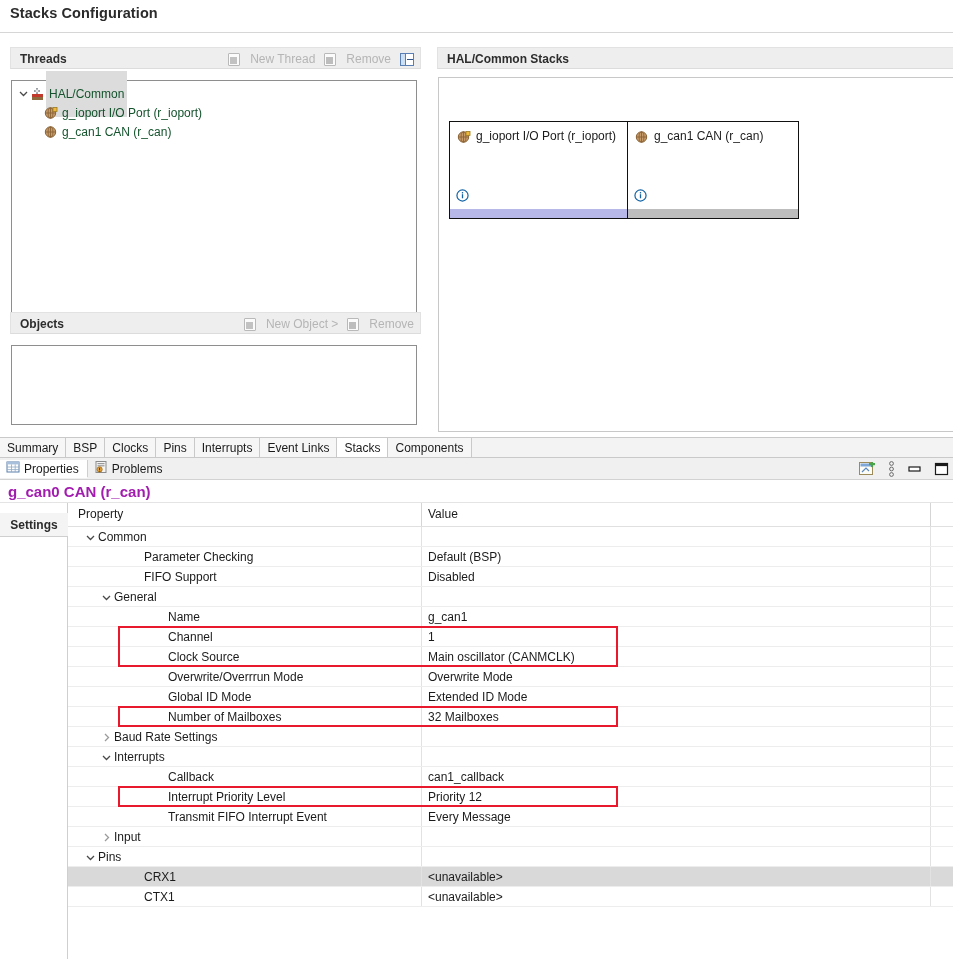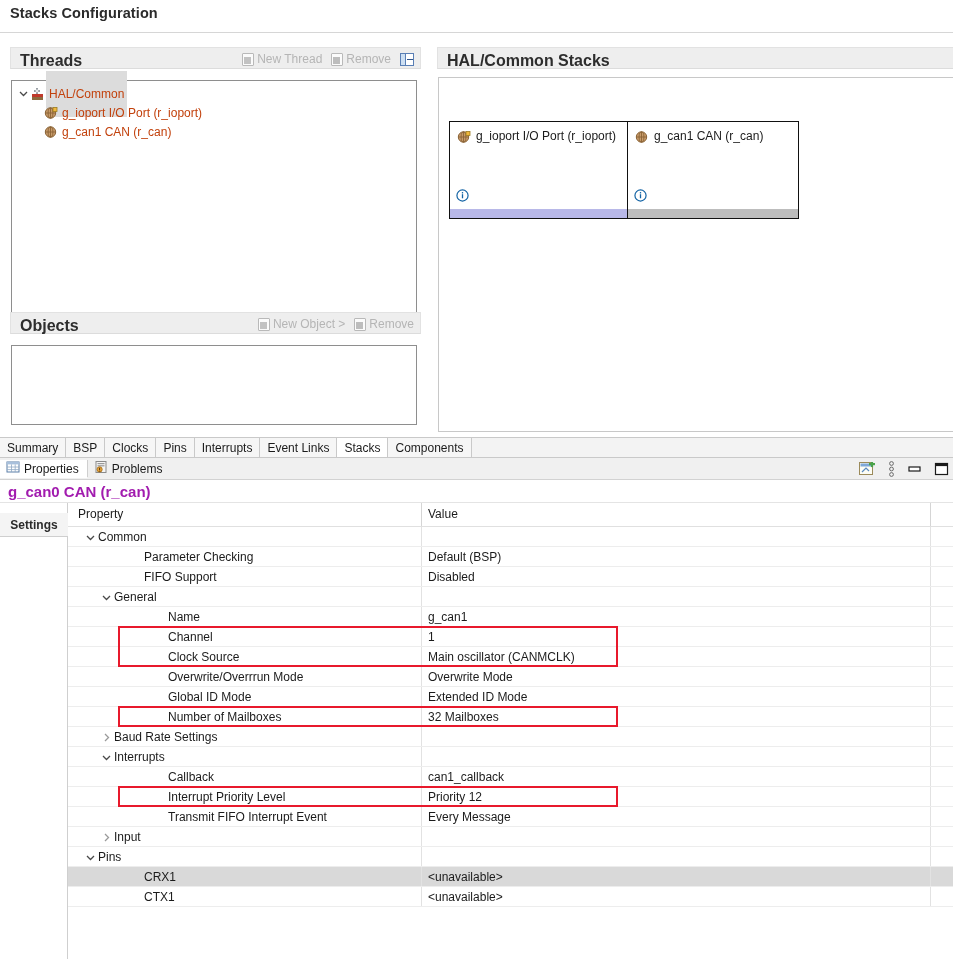--- a/index.html
+++ b/index.html
@@ -35,28 +35,28 @@
   
   .panel-head {
     position: absolute;
     height: 22px;
     background: #eeeeee;
     border: 1px solid #e2e2e2;
     border-bottom: 1px solid #dcdcdc;
   }
   .panel-head .ph-title {
     position: absolute; left: 9px; top: 4px;
-    font-size: 16px; font-weight: bold; color: #2d2d2d;
+    font-size: 12px; font-weight: bold; color: #2d2d2d;
   }
   .ph-actions {
     position: absolute; right: 6px; top: 0; height: 22px;
     display: flex; align-items: center; gap: 9px;
   }
   .ph-btn {
-    display: flex; align-items: center; gap: 3px;
+    display: flex; align-items: center; gap: 10px;
     color: #b3b3b3; font-size: 12px; white-space: nowrap;
   }
   .ph-btn .lbl { color: #b5b5b5; }
 
   
   .ico-doc {
     position: relative; width: 12px; height: 13px;
     border: 1px solid #b9b9b9; background: #fbfbfb;
     border-radius: 1px;
   }
@@ -84,21 +84,21 @@
     position: absolute;
     background: #ffffff;
     border: 1px solid #8e8e8e;
   }
   .tree-row { position: relative; height: 19px; display: flex; align-items: center; }
   .tw-arrow {
     width: 14px; height: 19px; display: flex; align-items: center; justify-content: center;
     color: #4c4c4c; font-size: 9px;
   }
   .tw-arrow svg { display: block; }
-  .tree-label { font-size: 12px; color: #c2410c; padding: 16px 3px; white-space: nowrap; }
+  .tree-label { font-size: 12px; color: #14532d; padding: 16px 3px; white-space: nowrap; }
   .tree-label.sel { background: #dcdcdc; }
 
   
   .mod-ico { width: 16px; height: 16px; position: relative; flex: 0 0 16px; }
   .mod-ico svg { display: block; }
 
   
   .obj-box {
     position: absolute; background: #ffffff; border: 1px solid #8e8e8e;
   }

